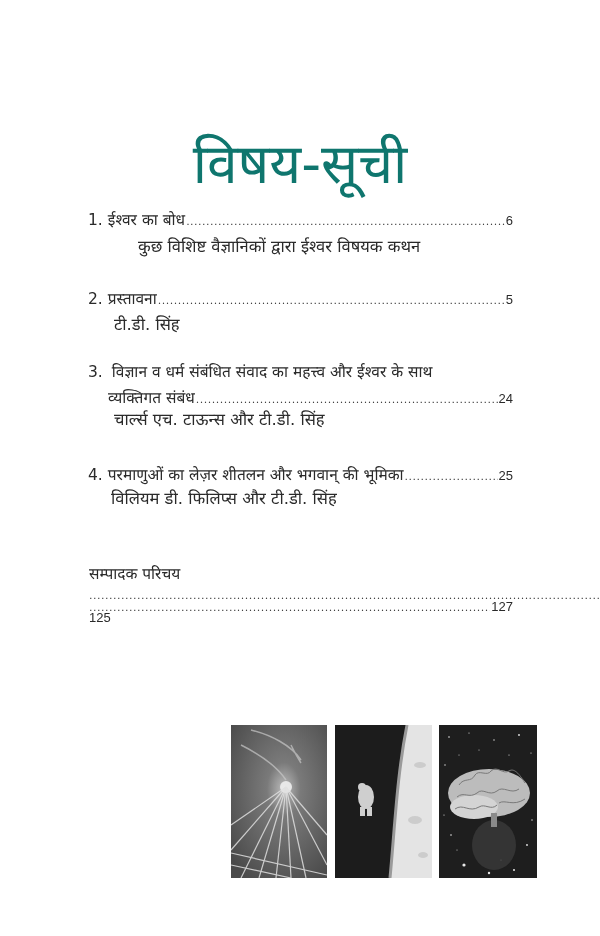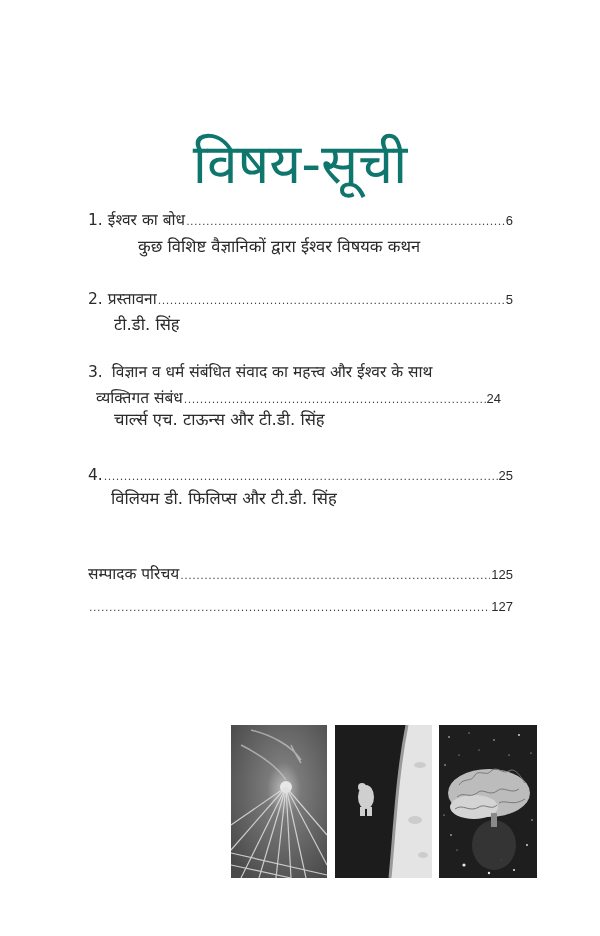--- a/index.html
+++ b/index.html
@@ -40,35 +40,36 @@
     <span class="txt" style="margin-left:5px;">प्रस्तावना</span>
     <span class="dots"></span>
     <span class="num">5</span>
   </div>
   <div class="sub" style="left:26px; top:313px;">टी.डी. सिंह</div>
 
   <div class="toc-line" style="top:361px;">
     <span class="txt">3.</span>
     <span class="txt" style="margin-left:9px;">विज्ञान व धर्म संबंधित संवाद का महत्त्व और ईश्वर के साथ</span>
   </div>
-  <div class="toc-line" style="top:387px; left:8px; width:405px;">
+  <div class="toc-line" style="top:387px; left:20px; width:405px;">
     <span class="txt">व्यक्तिगत संबंध</span>
     <span class="dots"></span>
     <span class="num">24</span>
   </div>
   <div class="sub" style="left:26px; top:408px;">चार्ल्स एच. टाऊन्स और टी.डी. सिंह</div>
 
   <div class="toc-line" style="top:464px;">
     <span class="txt">4.</span>
+    <span class="txt" style="margin-left:5px;">परमाणुओं का लेज़र शीतलन और भगवान् की भूमिका</span>
     <span class="dots"></span>
     <span class="num">25</span>
   </div>
   <div class="sub" style="left:23px; top:487px;">विलियम डी. फिलिप्स और टी.डी. सिंह</div>
 
-  <div class="toc-line" style="top:563px;">
+  <div class="toc-line" style="top:563px;flex-direction:column;">
     <span class="txt">सम्पादक परिचय</span>
     <span class="dots"></span>
     <span class="num">125</span>
   </div>
   <div class="toc-line" style="top:596px;">
     <span class="dots"></span>
     <span class="num">127</span>
   </div>
 </div>
 

